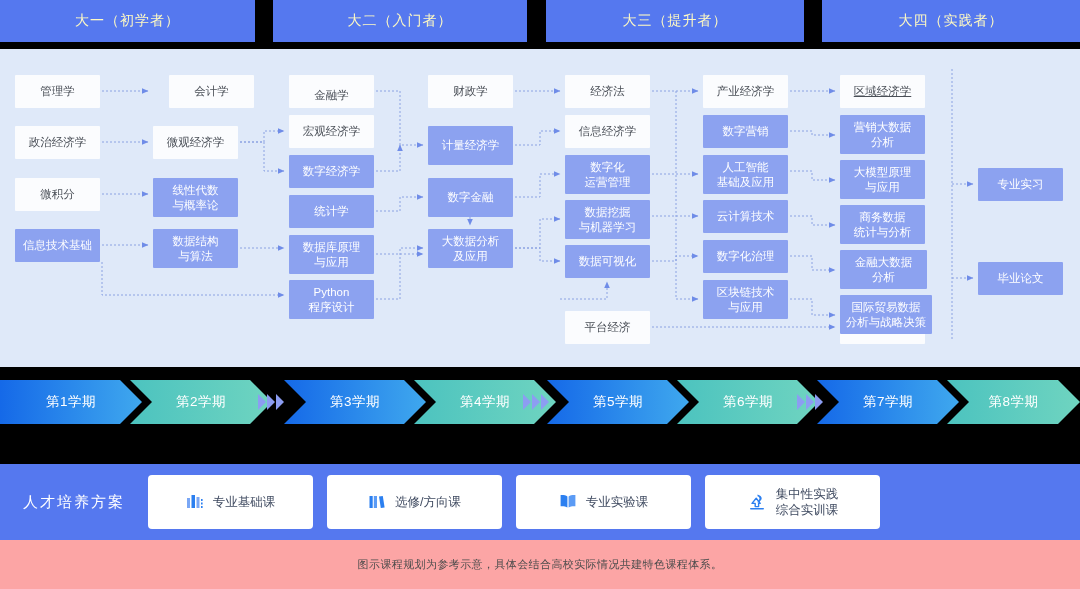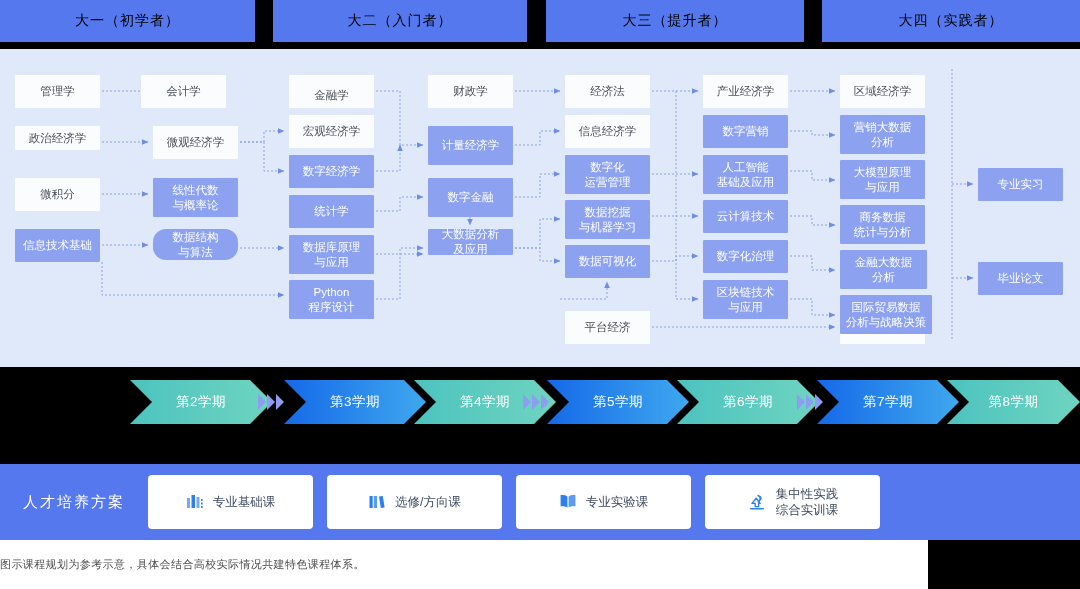--- a/index.html
+++ b/index.html
@@ -6,21 +6,21 @@
   body{
     width:1080px;height:589px;background:#000;
     font-family:"Liberation Sans","DejaVu Sans",sans-serif;
     overflow:hidden;position:relative;
   }
   
   .year-header{position:absolute;left:0;top:0;width:1080px;height:42px;}
   .year-tab{
     position:absolute;top:0;height:42px;background:#5578ef;
     display:flex;align-items:center;justify-content:center;
-    color:#000000;font-size:14px;letter-spacing:1px;
+    color:#fef9c3;font-size:14px;letter-spacing:1px;
   }
   
   .canvas{
     position:absolute;left:0;top:49px;width:1080px;height:318px;
     background:#dfe9f9;
     padding-left:28px;
   }
   .canvas svg{position:absolute;left:0;top:0;width:1080px;height:318px;}
   .node{
     position:absolute;box-sizing:border-box;
@@ -62,22 +62,22 @@
   .legend-card{
     background:#fff;border-radius:4px;height:54px;
     display:flex;align-items:center;justify-content:center;gap:9px;
     color:#3f4a60;font-size:12.5px;margin-right:14px;flex:none;
     padding:0 10px;box-sizing:border-box;
   }
   .legend-card .lbl{white-space:pre-line;line-height:1.28;text-align:left;}
   .legend-card svg{flex:none;display:block;}
   
   .footer{
-    position:absolute;left:0;top:540px;width:928px;height:49px;
-    background:#ffffff;display:flex;align-items:center;
+    position:absolute;left:0;top:540px;width:1080px;height:49px;
+    background:#fca5a5;display:flex;align-items:center;justify-content:center;
   }
   .footer span{color:#4c4c4c;font-size:11px;letter-spacing:.4px;}
 </style>
 </head>
 <body>
 
 <div class="year-header">
     <div class="year-tab" style="left: 0px; width: 255px;">大一（初学者）</div>
     <div class="year-tab" style="left: 273px; width: 254px;">大二（入门者）</div>
     <div class="year-tab" style="left: 546px; width: 258px;">大三（提升者）</div>
@@ -137,40 +137,40 @@
       <path d="M952,135 H973"></path>
       <path d="M952,229 H973"></path>
     </g>
     <g stroke="#8ba2e2" stroke-width="1" stroke-dasharray="2,2" fill="none">
       <path d="M952,20 V290"></path>
     </g>
   </svg>
 <div class="node white" style="left: 15px; top: 26px; width: 85px; height: 33px;">
       <span style="white-space: pre-line;">管理学</span>
     </div>
-    <div class="node white" style="left: 15px; top: 77px; width: 85px; height: 24px;">
+    <div class="node white" style="left: 15px; top: 77px; width: 85px; height: 33px;">
       <span style="white-space: pre-line;">政治经济学</span>
     </div>
     <div class="node white" style="left: 15px; top: 129px; width: 85px; height: 33px;">
       <span style="white-space: pre-line;">微积分</span>
     </div>
     <div class="node blue" style="left: 15px; top: 180px; width: 85px; height: 33px;">
       <span style="white-space: pre-line;">信息技术基础</span>
     </div>
-    <div class="node white" style="left: 141px; top: 26px; width: 85px; height: 33px;">
+    <div class="node white" style="left: 169px; top: 26px; width: 85px; height: 33px;">
       <span style="white-space: pre-line;">会计学</span>
     </div>
     <div class="node white" style="left: 153px; top: 77px; width: 85px; height: 33px; align-items: center;">
       <span style="white-space: pre-line;">微观经济学</span>
     </div>
     <div class="node blue" style="left: 153px; top: 129px; width: 85px; height: 39px;">
       <span style="white-space: pre-line;">线性代数
 与概率论</span>
     </div>
-    <div class="node blue" style="left: 153px; top: 180px; width: 85px; height: 31px; border-radius: 13px;">
+    <div class="node blue" style="left: 153px; top: 180px; width: 85px; height: 39px;">
       <span style="white-space: pre-line;">数据结构
 与算法</span>
     </div>
     <div class="node white" style="left: 289px; top: 26px; width: 85px; height: 33px;">
       <span style="white-space: pre-line; margin-top: 8px;">金融学</span>
     </div>
     <div class="node white" style="left: 289px; top: 66px; width: 85px; height: 33px;">
       <span style="white-space: pre-line;">宏观经济学</span>
     </div>
     <div class="node blue" style="left: 289px; top: 106px; width: 85px; height: 33px;">
@@ -189,21 +189,21 @@
     </div>
     <div class="node white" style="left: 428px; top: 26px; width: 85px; height: 33px;">
       <span style="white-space: pre-line;">财政学</span>
     </div>
     <div class="node blue" style="left: 428px; top: 77px; width: 85px; height: 39px;">
       <span style="white-space: pre-line;">计量经济学</span>
     </div>
     <div class="node blue" style="left: 428px; top: 129px; width: 85px; height: 39px;">
       <span style="white-space: pre-line;">数字金融</span>
     </div>
-    <div class="node blue" style="left: 428px; top: 180px; width: 85px; height: 26px;">
+    <div class="node blue" style="left: 428px; top: 180px; width: 85px; height: 39px;">
       <span style="white-space: pre-line;">大数据分析
 及应用</span>
     </div>
     <div class="node white" style="left: 565px; top: 26px; width: 85px; height: 33px;">
       <span style="white-space: pre-line;">经济法</span>
     </div>
     <div class="node white" style="left: 565px; top: 66px; width: 85px; height: 33px;">
       <span style="white-space: pre-line;">信息经济学</span>
     </div>
     <div class="node blue" style="left: 565px; top: 106px; width: 85px; height: 39px;">
@@ -237,21 +237,21 @@
       <span style="white-space: pre-line;">数字化治理</span>
     </div>
     <div class="node blue" style="left: 703px; top: 231px; width: 85px; height: 39px;">
       <span style="white-space: pre-line;">区块链技术
 与应用</span>
     </div>
     <div class="node white" style="left: 840px; top: 262px; width: 85px; height: 33px;">
       <span style="white-space: pre-line;">共享经济学</span>
     </div>
     <div class="node white" style="left: 840px; top: 26px; width: 85px; height: 33px;">
-      <span style="white-space: pre-line;">区域经济学</span>
+      <span style="white-space: pre-line; text-decoration: underline;">区域经济学</span>
     </div>
     <div class="node blue" style="left: 840px; top: 66px; width: 85px; height: 39px;">
       <span style="white-space: pre-line;">营销大数据
 分析</span>
     </div>
     <div class="node blue" style="left: 840px; top: 111px; width: 85px; height: 39px;">
       <span style="white-space: pre-line;">大模型原理
 与应用</span>
     </div>
     <div class="node blue" style="left: 840px; top: 156px; width: 85px; height: 39px;">
@@ -268,20 +268,21 @@
     </div>
     <div class="node blue" style="left: 978px; top: 119px; width: 85px; height: 33px;">
       <span style="white-space: pre-line;">专业实习</span>
     </div>
     <div class="node blue" style="left: 978px; top: 213px; width: 85px; height: 33px;">
       <span style="white-space: pre-line;">毕业论文</span>
     </div>
   </div>
 
 <div class="sem-bar">
+    <div class="sem-chev blue first" style="left: 0px; width: 142px; z-index: 20;">第1学期</div>
     <div class="sem-chev teal" style="left: 130px; width: 142px; z-index: 19;">第2学期</div>
     <div class="sem-chev blue" style="left: 284px; width: 142px; z-index: 18;">第3学期</div>
     <div class="sem-chev teal" style="left: 414px; width: 142px; z-index: 17;">第4学期</div>
     <div class="sem-chev blue" style="left: 547px; width: 142px; z-index: 16;">第5学期</div>
     <div class="sem-chev teal" style="left: 677px; width: 142px; z-index: 15;">第6学期</div>
     <div class="sem-chev blue" style="left: 817px; width: 142px; z-index: 14;">第7学期</div>
     <div class="sem-chev teal" style="left: 947px; width: 133px; z-index: 13;">第8学期</div>
     <div class="sem-sep" style="left: 248px; z-index: 30;">
       <i></i>
       <i></i>

